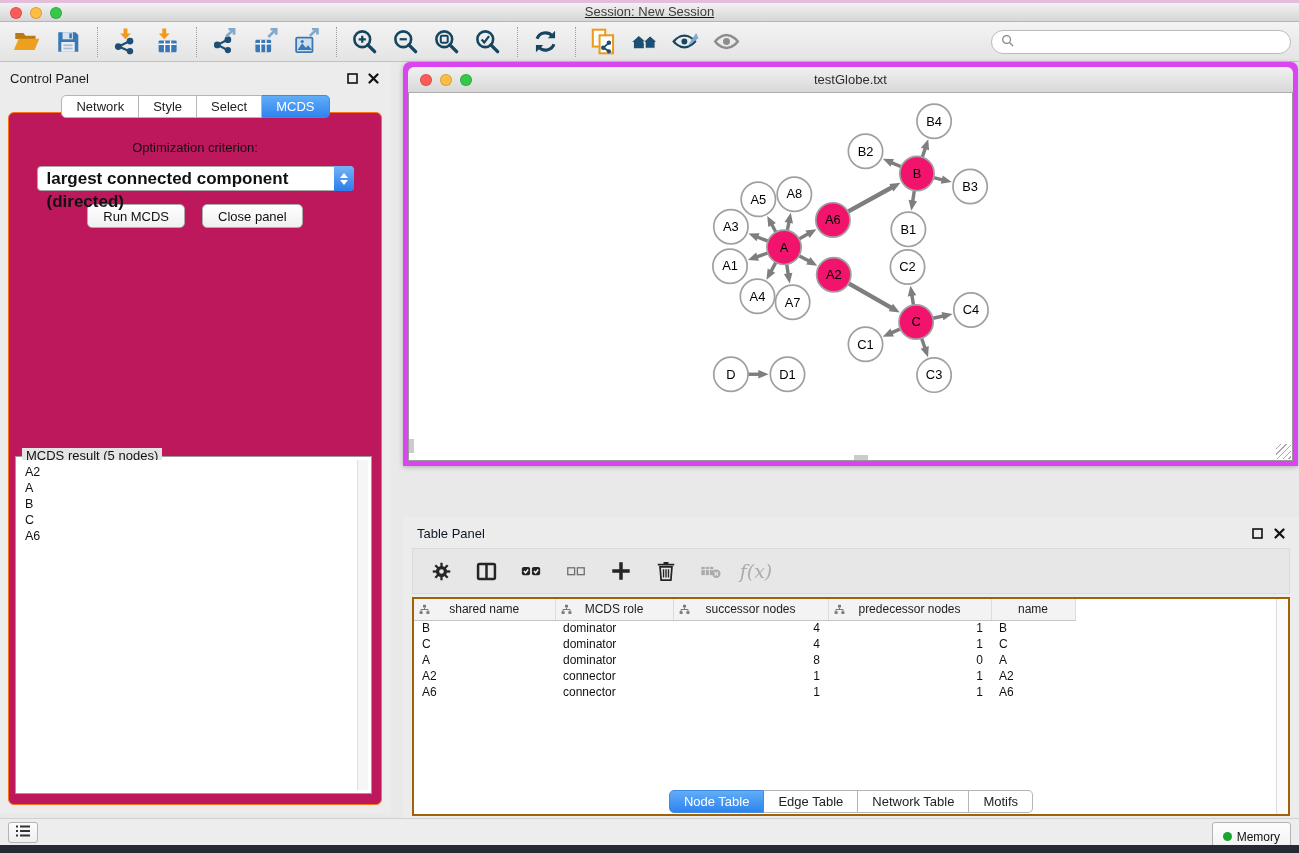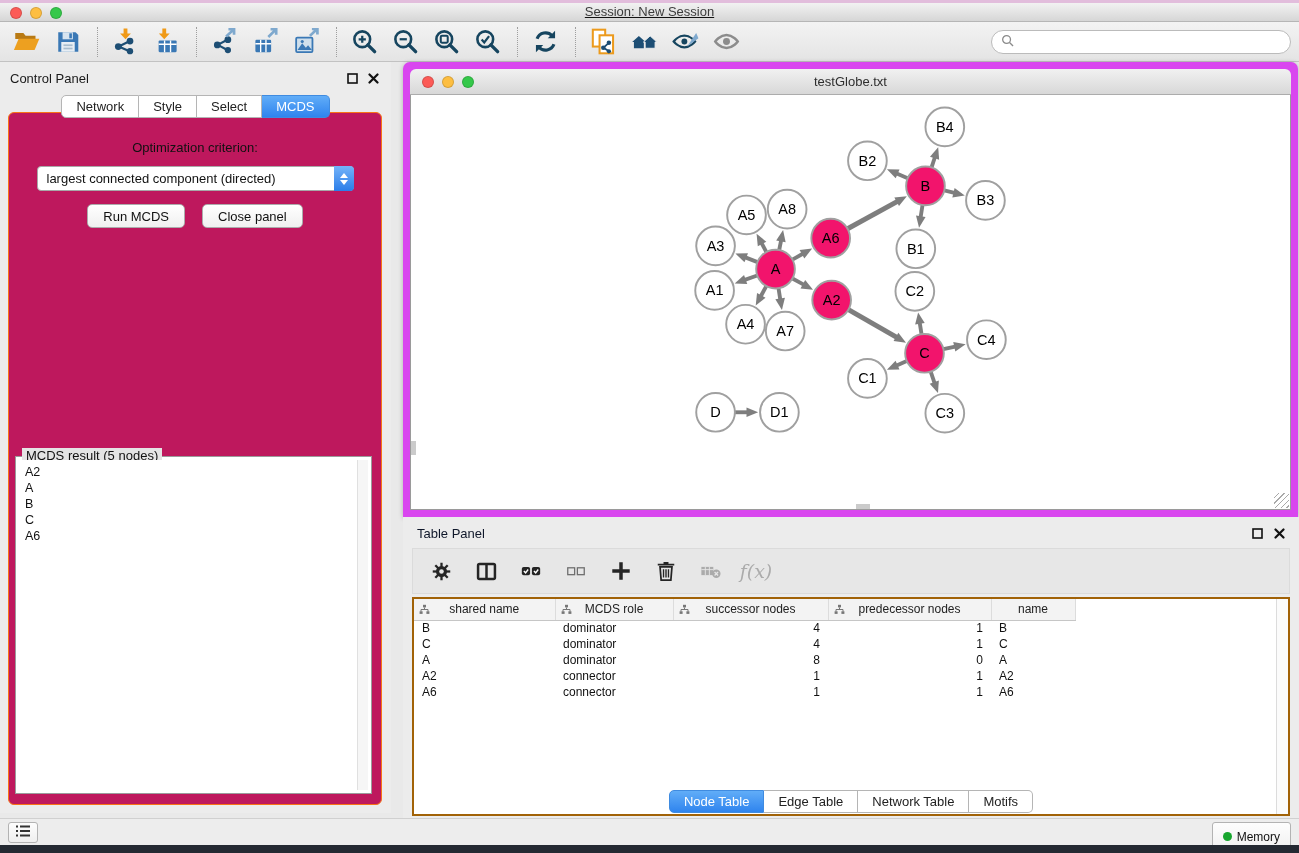--- a/index.html
+++ b/index.html
@@ -36,37 +36,37 @@
   .panel-close { position:absolute; right:12px; top:10px; }
   .seg-tabs { position:absolute; top:33px; left:0; right:0; display:flex; justify-content:center; z-index:2; }
   .seg-tab { font-size:13px; height:23px; padding:2px 14px; background:#FFF; border:1px solid #B5B5B5; border-left:none; color:#222; }
   .seg-tab:first-child { border-left:1px solid #B5B5B5; border-radius:5px 0 0 5px; }
   .seg-tab:last-child { border-radius:0 5px 5px 0; }
   .seg-tab.active { background:linear-gradient(#61ADF8,#2F84EE); color:#FFF; border-color:#3F8BE0; }
   .cp-pane { position:absolute; top:50px; left:8px; right:9px; bottom:8px; background:#be185d;
     border:1px solid #f97316; border-radius:6px; }
   .opt-label { margin-top:27px; text-align:center; font-size:13px; color:#111; }
   .criterion { margin:11px auto 0; width:317px; height:25px; position:relative; background:#FFF;
-    border:1px solid #A8A8A8; border-radius:4px; font-size:13px; line-height:23px; padding-left:9px; color:#111; }
+    border:1px solid #A8A8A8; border-radius:4px; font-size:17px; line-height:23px; padding-left:9px; color:#111;font-weight:bold; }
   .criterion-stepper { position:absolute; right:-1px; top:-1px; width:20px; height:25px; border-radius:0 4px 4px 0;
     background:linear-gradient(#74B3F8,#2B7DE9); display:flex; flex-direction:column; align-items:center; justify-content:center; gap:2px; }
   .tri-up { width:0; height:0; border-left:4px solid transparent; border-right:4px solid transparent; border-bottom:5px solid #FFF; }
   .tri-down { width:0; height:0; border-left:4px solid transparent; border-right:4px solid transparent; border-top:5px solid #FFF; }
   .cp-buttons { margin-top:13px; display:flex; justify-content:center; gap:17px; }
   .btn { font-size:13px; padding:3px 15px; height:24px; background:linear-gradient(#FFFFFF,#F0F0F0);
     border:1px solid #ACACAC; border-radius:5px; color:#111; }
   .result-box { position:absolute; left:6px; right:9px; top:343px; height:338px; border:1px solid #9B9B9B; background:#FFF; }
   .result-legend { position:absolute; top:-9px; left:6px; background:#E4E4E4; padding:0 4px; font-size:13px; color:#111; }
   .result-list { position:absolute; inset:3px; background:#FFF; padding:4px 0 0 6px; overflow:hidden; }
   .result-item { font-size:12.5px; line-height:16px; color:#111; }
   .result-scroll { position:absolute; top:3px; bottom:3px; right:3px; width:11px; background:#F6F6F6; border-left:1px solid #E0E0E0; }
 
   
-  .network-window { position:absolute; left:403px; top:0; width:895px; height:455px;
-    border:7px solid #d946ef; border-radius:7px 7px 0 0; background:#d946ef; box-shadow:0 1px 5px rgba(0,0,0,.25); }
+  .network-window { position:absolute; left:403px; top:0; width:895px; height:404px;
+    border:5px solid #d946ef; border-radius:7px 7px 0 0; background:#d946ef; box-shadow:0 1px 5px rgba(0,0,0,.25); }
   .nw-titlebar { height:26px; background:linear-gradient(#F1F1F1,#D8D8D8); border-bottom:1px solid #ACACAC;
     border-radius:6px 6px 0 0; position:relative; }
   .nw-lights { position:absolute; left:12px; top:7px; display:flex; gap:8px; }
   .nw-title { text-align:center; line-height:25px; font-size:13px; color:#2E2E2E; }
   .nw-canvas { position:absolute; top:26px; left:0; right:0; bottom:0; background:#FFF; border:1px solid #9A9A9A; border-top:none; }
   .nw-canvas svg.graph { display:block; width:100%; height:100%; }
   .nw-grip { position:absolute; right:1px; bottom:1px; width:15px; height:15px;
     background:repeating-linear-gradient(135deg, transparent 0 3px, #A9A9A9 3px 4px); }
   .mini-v { position:absolute; left:0; top:346px; width:5px; height:14px; background:#CBCBCB; }
   .mini-h { position:absolute; left:445px; bottom:0; width:14px; height:5px; background:#CBCBCB; }

